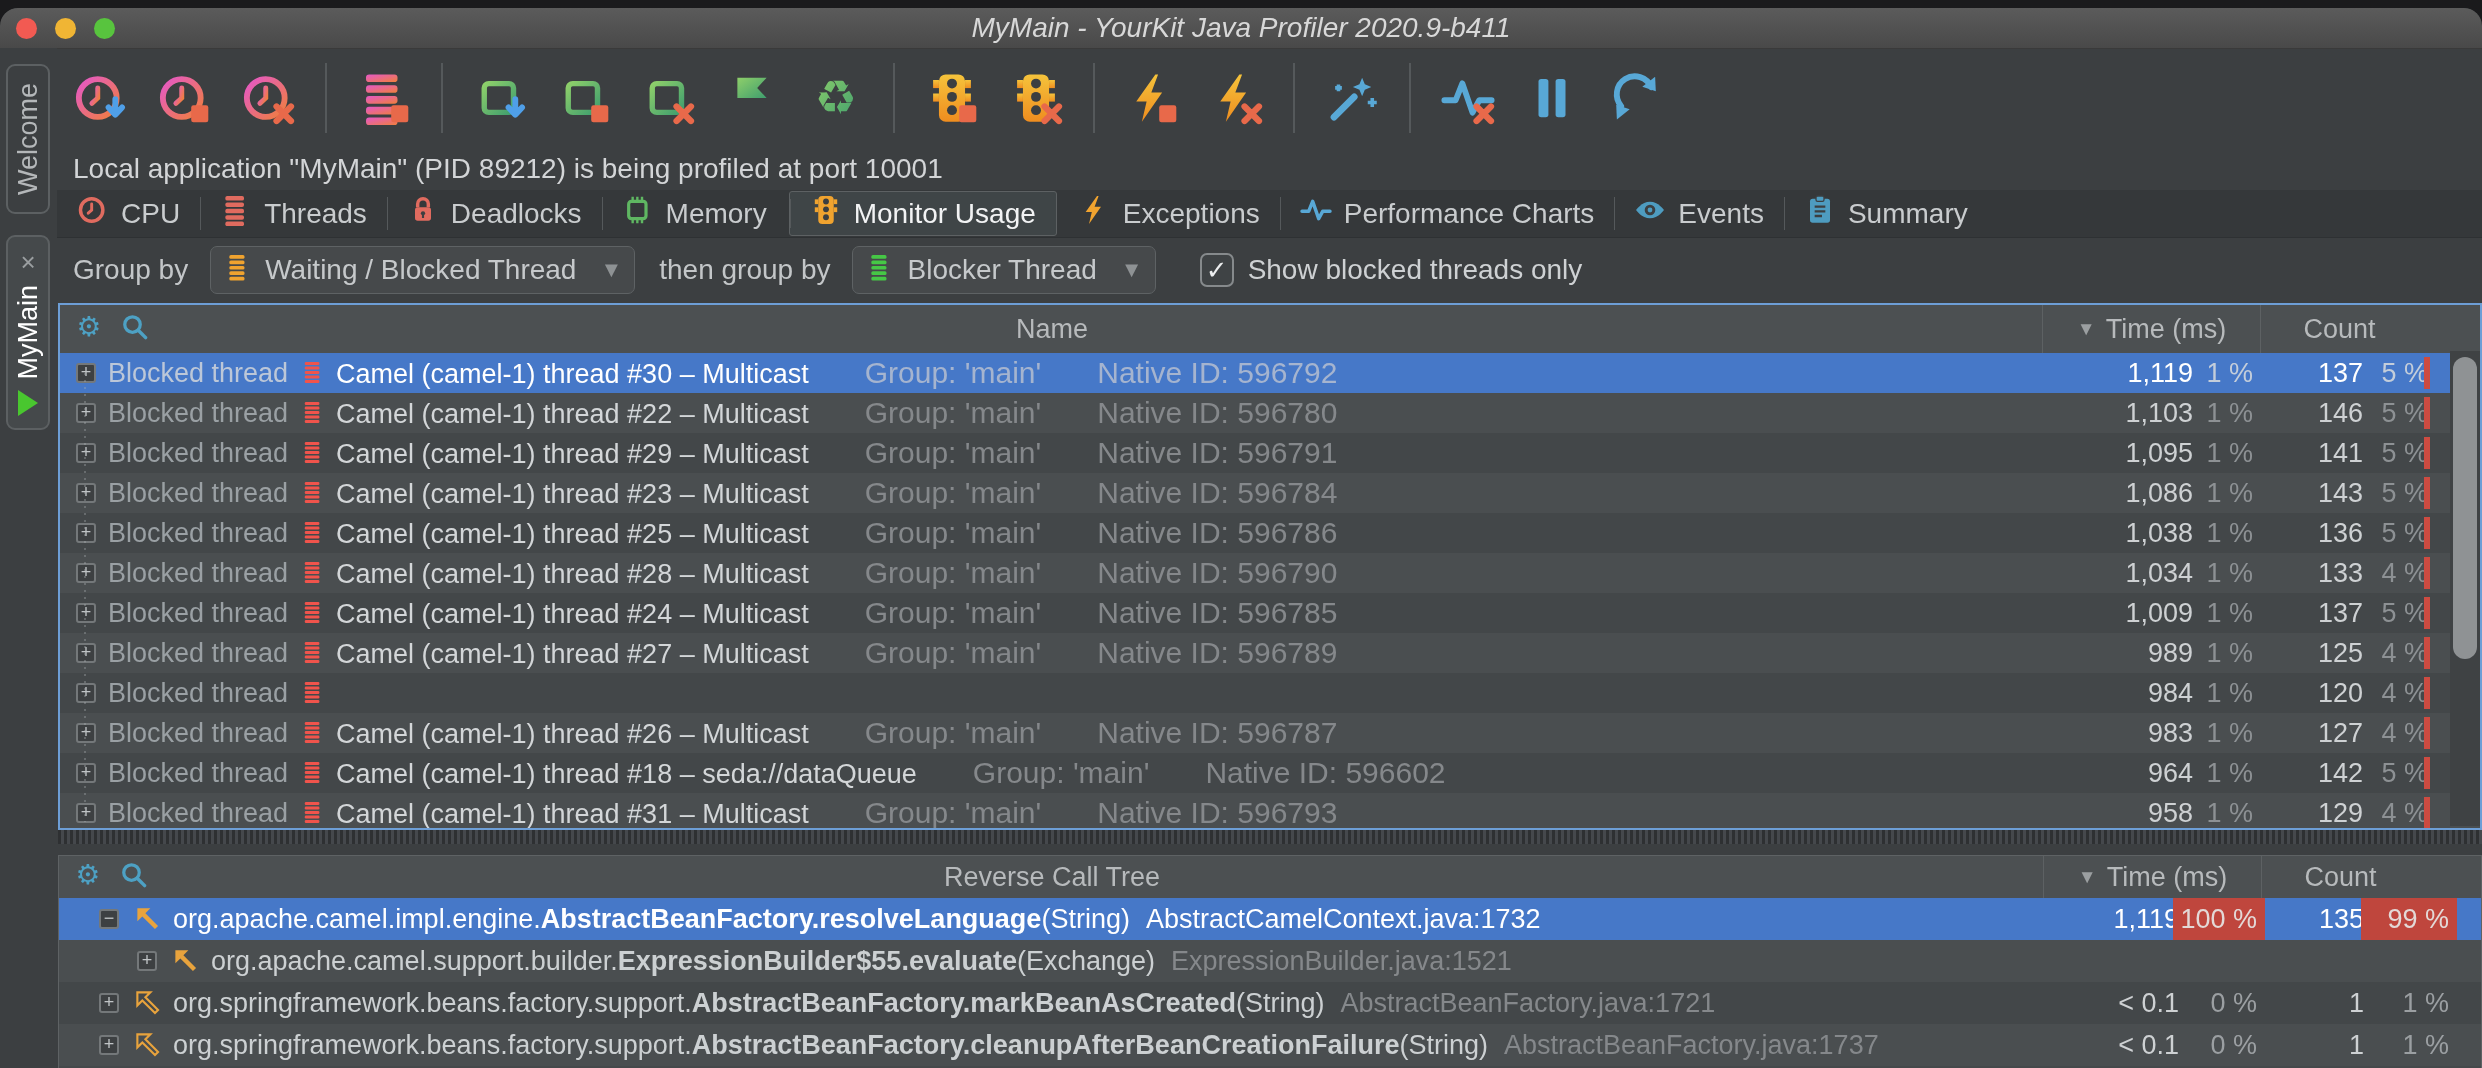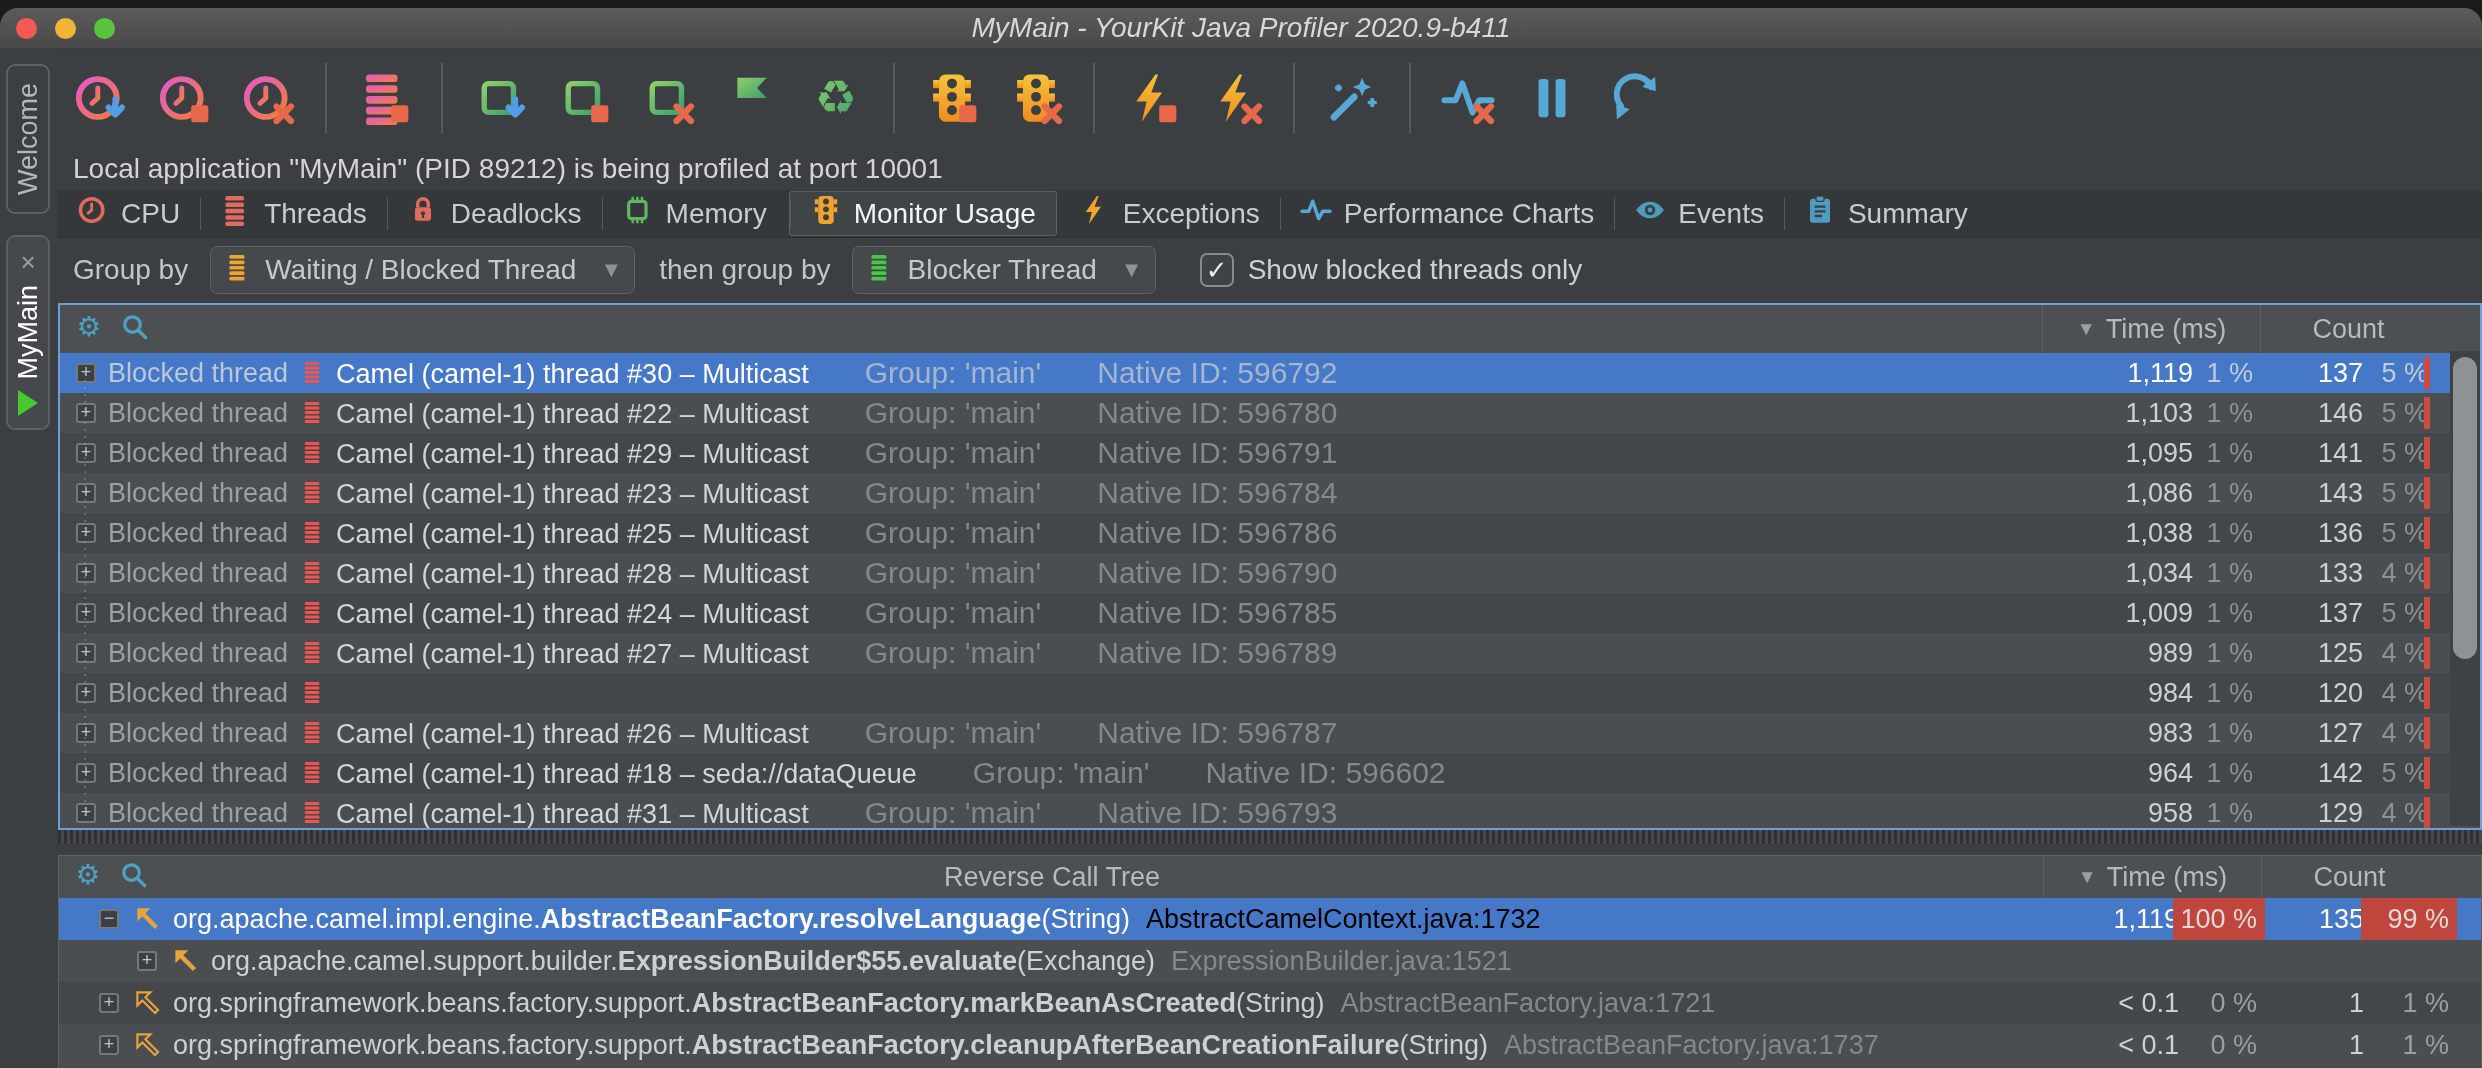--- a/index.html
+++ b/index.html
@@ -75,21 +75,21 @@
   .phead{position:absolute;left:0;right:0;top:0;background:#4c5052;border-bottom:1px solid #393c3e;}
   .top-panel .phead{height:48px;}
   .bottom-panel .phead{height:42px;}
   .phead .ptitle{position:absolute;left:0;right:436px;top:0;bottom:0;display:flex;
     align-items:center;justify-content:center;color:#b7babc;font-size:27px;}
   .phead .hicons{position:absolute;left:14px;top:0;bottom:0;display:flex;align-items:center;gap:16px;}
   .phead .hicons svg{width:30px;height:30px;}
   .hcell{position:absolute;top:0;bottom:0;display:flex;align-items:center;justify-content:center;
     gap:10px;color:#b7babc;font-size:27px;}
   .h-time{right:219px;width:217px;border-left:1px solid #5d6163;border-right:1px solid #5d6163;}
-  .h-count{right:39px;width:185px;}
+  .h-count{right:48px;width:185px;}
   .sortarrow{color:#9b9fa1;font-size:19px;}
 
   .rows{position:absolute;left:0;right:0;bottom:0;overflow:hidden;}
   .top-panel .rows{top:48px;}
   .bottom-panel .rows{top:42px;}
 
   .mrow,.trow{position:relative;width:100%;box-sizing:border-box;white-space:nowrap;}
   .mrow{height:40px;line-height:40px;}
   .trow{height:42px;line-height:42px;}
   .mrow.odd,.trow.odd{background:#434749;}
@@ -117,21 +117,21 @@
   .mrow.sel .cell{color:#ffffff;}
   .mrow.sel .c-tpct,.mrow.sel .c-cpct{color:#c3cdda;}
   .reddash{position:absolute;right:50px;top:4px;bottom:4px;width:6px;background:#cc4b41;}
 
   
   .trow .exp{left:0;}
   .tcontent{position:absolute;font-size:27px;color:#ccd0d2;}
   .trow.sel .tcontent{color:#ffffff;}
   .tcontent b{font-weight:bold;}
   .tsource{color:#85888b;margin-left:16px;}
-  .trow.sel .tsource{color:#000000;}
+  .trow.sel .tsource{color:#ffffff;}
   .arrow-ico{position:absolute;top:8px;}
   .t-time{right:302px;width:170px;}
   .t-tpct{right:216px;width:84px;padding-right:8px;color:#9b9fa2;}
   .t-cnt{right:117px;width:120px;}
   .t-cpct{right:24px;width:88px;padding-right:8px;color:#9b9fa2;}
   .trow.sel .t-time,.trow.sel .t-cnt{color:#ffffff;}
   .pct-hot{background:#bf463d;color:#e3d9d7 !important;}
 
   .guide{position:absolute;width:2px;
     background-image:repeating-linear-gradient(180deg,rgba(170,175,178,.35) 0 2px,transparent 2px 7px);}
@@ -862,20 +862,21 @@
                 </linearGradient>
  <linearGradient id="go" x1="0" y1="0" x2="0" y2="1">
                   <stop offset="0" stop-color="#f5c33b"></stop>
                   <stop offset="1" stop-color="#ef8d1f"></stop>
                 </linearGradient>
 </defs>
               <circle cx="10" cy="10" r="6.2" fill="none" stroke="#4da1c4" stroke-width="2.6"></circle>
               <line x1="14.6" y1="14.6" x2="20.5" y2="20.5" stroke="#4da1c4" stroke-width="2.8" stroke-linecap="round"></line>
             </svg></span>
       </div>
+      <div class="ptitle">Name</div>
       <div class="hcell h-time">
         <span class="sortarrow">▼</span>
         <span>Time (ms)</span>
       </div>
       <div class="hcell h-count">
         <span>Count</span>
       </div>
     </div>
     <div class="rows" id="monitorRows">
         <div class="mrow sel">

